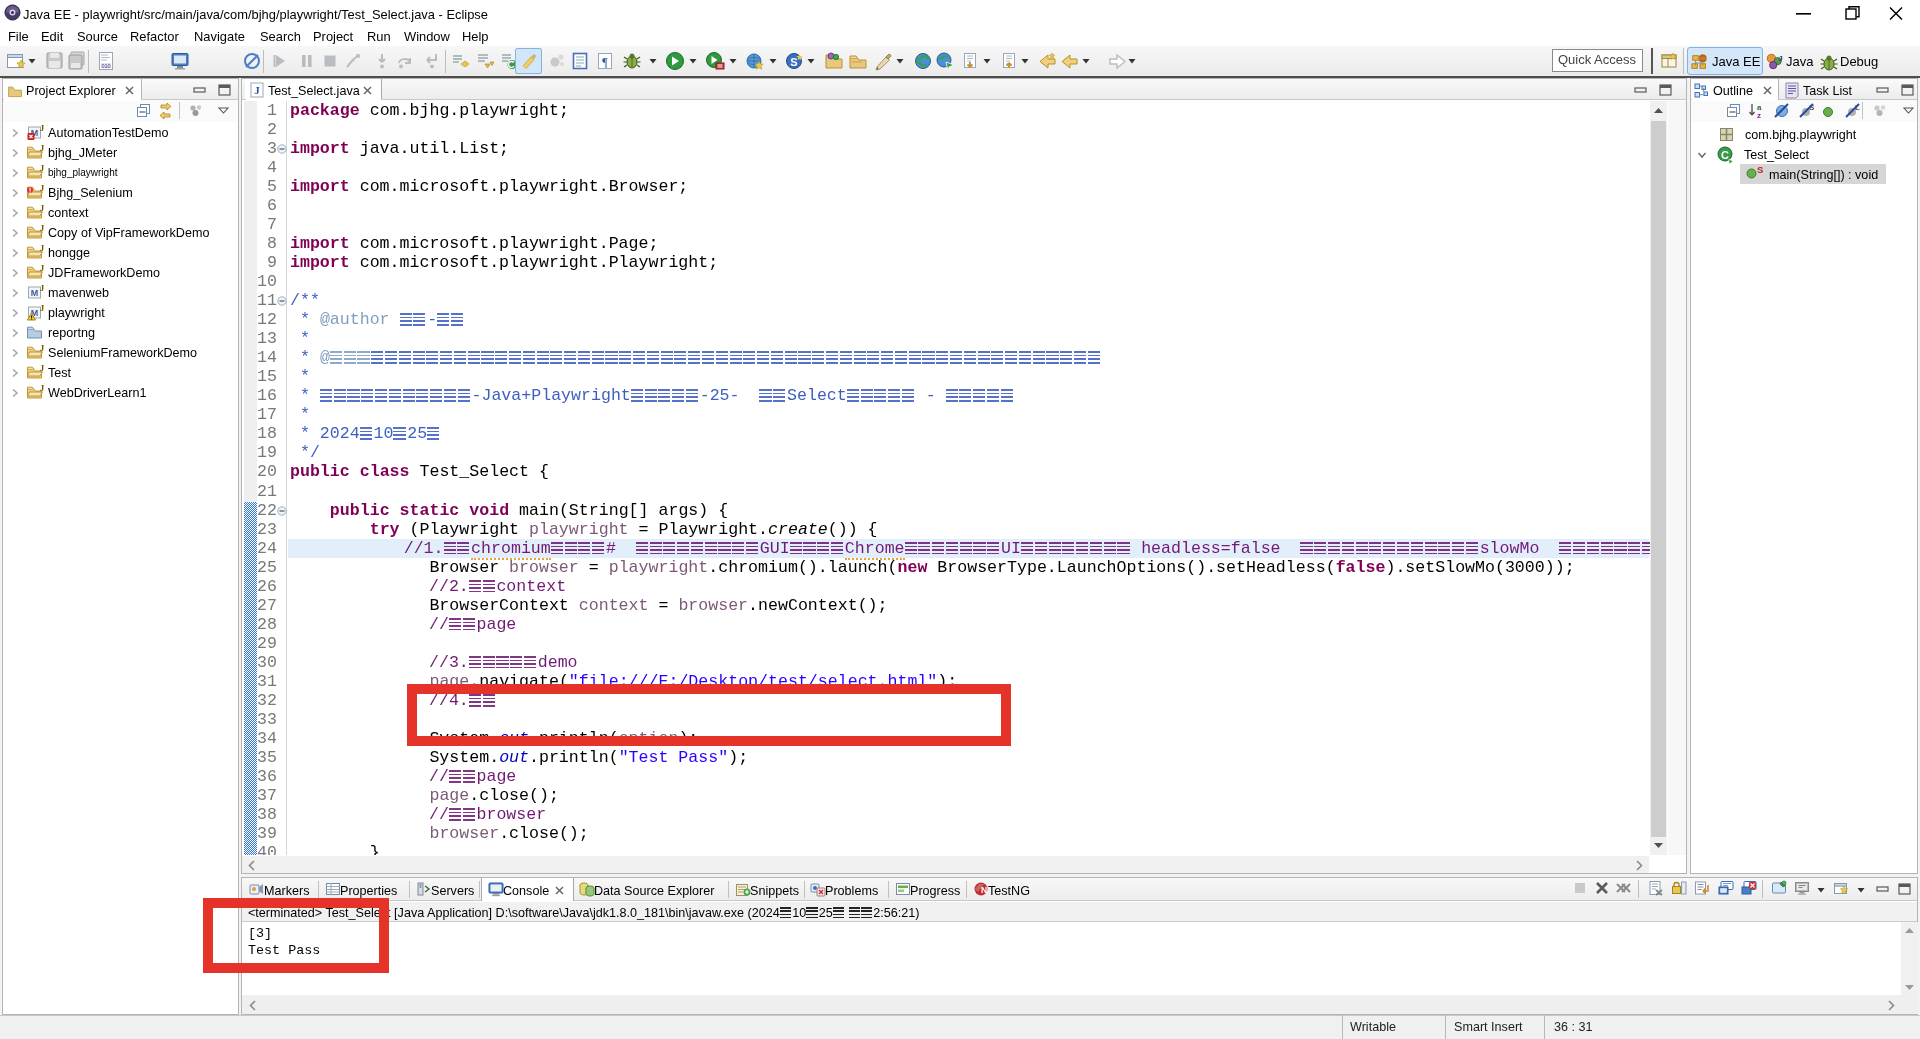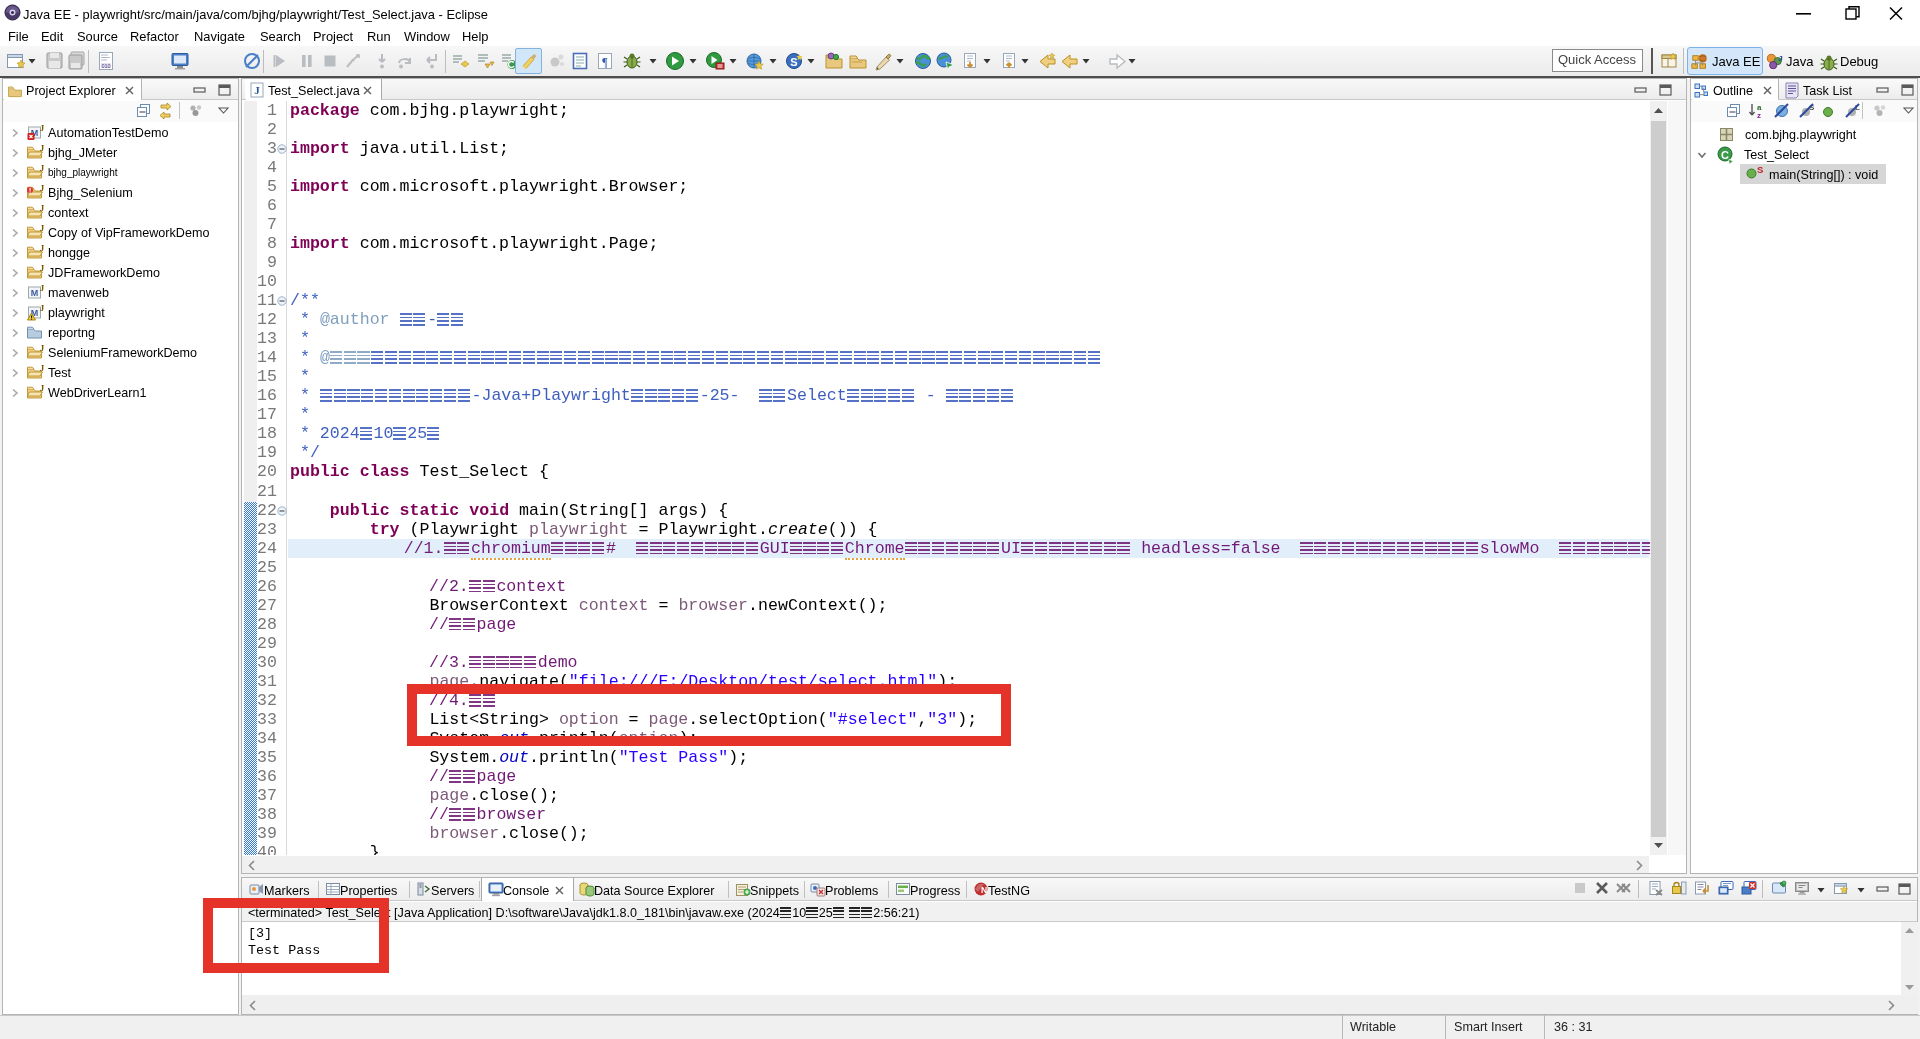--- a/index.html
+++ b/index.html
@@ -546,31 +546,32 @@
   </svg>
 <svg class="ab" style="left:277px;top:505.6px" width="10" height="10" viewBox="0 0 10 10">
     <circle cx="5" cy="5" r="4.2" fill="#eef4fa" stroke="#9ab2c8"></circle>
     <line x1="2.5" y1="5" x2="7.5" y2="5" stroke="#555" stroke-width="1.2"></line>
   </svg>
 <div id="code">
     <div class="ln" style="left:290px;top:100.50px"><span class="k">package</span> com.bjhg.playwright;</div>
     <div class="ln" style="left:290px;top:138.60px"><span class="k">import</span> java.util.List;</div>
     <div class="ln" style="left:290px;top:176.70px"><span class="k">import</span> com.microsoft.playwright.Browser;</div>
     <div class="ln" style="left:290px;top:233.85px"><span class="k">import</span> com.microsoft.playwright.Page;</div>
+    <div class="ln" style="left:290px;top:252.90px"><span class="k">import</span> com.microsoft.playwright.Playwright;</div>
     <div class="ln" style="left:290px;top:291.00px"><span class="j">/**</span></div>
     <div class="ln" style="left:290px;top:329.10px"><span class="j"> *</span></div>
     <div class="ln" style="left:290px;top:367.20px"><span class="j"> *</span></div>
     <div class="ln" style="left:290px;top:405.30px"><span class="j"> *</span></div>
     <div class="ln" style="left:290px;top:443.40px"><span class="j"> */</span></div>
     <div class="ln" style="left:290px;top:462.45px"><span class="k">public</span> <span class="k">class</span> Test_Select {</div>
     <div class="ln" style="left:290px;top:500.55px">    <span class="k">public</span> <span class="k">static</span> <span class="k">void</span> main(String[] args) {</div>
     <div class="ln" style="left:290px;top:519.60px">        <span class="k">try</span> (Playwright <span class="v">playwright</span> = Playwright.<span class="ic">create</span>()) {</div>
+    <div class="ln" style="left:290px;top:557.70px">              Browser <span class="v">browser</span> = <span class="v">playwright</span>.chromium().launch(<span class="k">new</span> BrowserType.LaunchOptions().setHeadless(<span class="k">false</span>).setSlowMo(3000));</div>
     <div class="ln" style="left:290px;top:595.80px">              BrowserContext <span class="v">context</span> = <span class="v">browser</span>.newContext();</div>
     <div class="ln" style="left:290px;top:672.00px">              <span class="v">page</span>.navigate(<span class="s">"file:///E:/Desktop/test/select.html"</span>);</div>
-    <div class="ln" style="left:290px;top:710.10px">              List&lt;String&gt; <span class="v">option</span> = <span class="v">page</span>.selectOption(<span class="s">"#select"</span>,<span class="s">"3"</span>);</div>
     <div class="ln" style="left:290px;top:729.15px">              System.<span class="ib">out</span>.println(<span class="v">option</span>);</div>
     <div class="ln" style="left:290px;top:748.20px">              System.<span class="ib">out</span>.println(<span class="s">"Test Pass"</span>);</div>
     <div class="ln" style="left:290px;top:786.30px">              <span class="v">page</span>.close();</div>
     <div class="ln" style="left:290px;top:824.40px">              <span class="v">browser</span>.close();</div>
     <div class="ln" style="left:290px;top:843.45px">        }</div>
     <div class="ln" style="left:290px;top:310.05px"><span class="j"> * </span><span class="tg">@author</span><span class="j"> </span><span class="j"><i class="cj"></i><i class="cj"></i>-<i class="cj"></i><i class="cj"></i></span></div>
     <div class="ln" style="left:290px;top:348.15px"><span class="j"> * </span><span class="tg">@<i class="cj"></i><i class="cj"></i><i class="cj"></i></span><span class="j"><i class="cj"></i><i class="cj"></i><i class="cj"></i><i class="cj"></i><i class="cj"></i><i class="cj"></i><i class="cj"></i><i class="cj"></i><i class="cj"></i><i class="cj"></i><i class="cj"></i><i class="cj"></i><i class="cj"></i><i class="cj"></i><i class="cj"></i><i class="cj"></i><i class="cj"></i><i class="cj"></i><i class="cj"></i><i class="cj"></i><i class="cj"></i><i class="cj"></i><i class="cj"></i><i class="cj"></i><i class="cj"></i><i class="cj"></i><i class="cj"></i><i class="cj"></i><i class="cj"></i><i class="cj"></i><i class="cj"></i><i class="cj"></i><i class="cj"></i><i class="cj"></i><i class="cj"></i><i class="cj"></i><i class="cj"></i><i class="cj"></i><i class="cj"></i><i class="cj"></i><i class="cj"></i><i class="cj"></i><i class="cj"></i><i class="cj"></i><i class="cj"></i><i class="cj"></i><i class="cj"></i><i class="cj"></i><i class="cj"></i><i class="cj"></i><i class="cj"></i><i class="cj"></i><i class="cj"></i></span></div>
     <div class="ln" style="left:290px;top:386.25px"><span class="j"> * </span><span class="j"><i class="cj"></i><i class="cj"></i><i class="cj"></i><i class="cj"></i><i class="cj"></i><i class="cj"></i><i class="cj"></i><i class="cj"></i><i class="cj"></i><i class="cj"></i><i class="cj"></i></span><span class="j">-Java+Playwright</span><span class="j"><i class="cj"></i><i class="cj"></i><i class="cj"></i><i class="cj"></i><i class="cj"></i></span><span class="j">-25-  </span><span class="j"><i class="cj"></i><i class="cj"></i></span><span class="j">Select</span><span class="j"><i class="cj"></i><i class="cj"></i><i class="cj"></i><i class="cj"></i><i class="cj"></i></span><span class="j"> - </span><span class="j"><i class="cj"></i><i class="cj"></i><i class="cj"></i><i class="cj"></i><i class="cj"></i></span></div>
     <div class="ln" style="left:290px;top:424.35px"><span class="j"> * 2024</span><span class="j"><i class="cj"></i></span><span class="j">10</span><span class="j"><i class="cj"></i></span><span class="j">25</span><span class="j"><i class="cj"></i></span></div>
     <div class="ln" style="left:403.7px;top:538.65px"><span class="c">//1.<i class="cj"></i><i class="cj"></i><span class="cu">chromium</span><i class="cj"></i><i class="cj"></i><i class="cj"></i><i class="cj"></i>#  <i class="cj"></i><i class="cj"></i><i class="cj"></i><i class="cj"></i><i class="cj"></i><i class="cj"></i><i class="cj"></i><i class="cj"></i><i class="cj"></i>GUI<i class="cj"></i><i class="cj"></i><i class="cj"></i><i class="cj"></i><span class="cu">Chrome</span><i class="cj"></i><i class="cj"></i><i class="cj"></i><i class="cj"></i><i class="cj"></i><i class="cj"></i><i class="cj"></i>UI<i class="cj"></i><i class="cj"></i><i class="cj"></i><i class="cj"></i><i class="cj"></i><i class="cj"></i><i class="cj"></i><i class="cj"></i> headless=false  <i class="cj"></i><i class="cj"></i><i class="cj"></i><i class="cj"></i><i class="cj"></i><i class="cj"></i><i class="cj"></i><i class="cj"></i><i class="cj"></i><i class="cj"></i><i class="cj"></i><i class="cj"></i><i class="cj"></i>slowMo  <i class="cj"></i><i class="cj"></i><i class="cj"></i><i class="cj"></i><i class="cj"></i><i class="cj"></i><i class="cj"></i></span></div>

